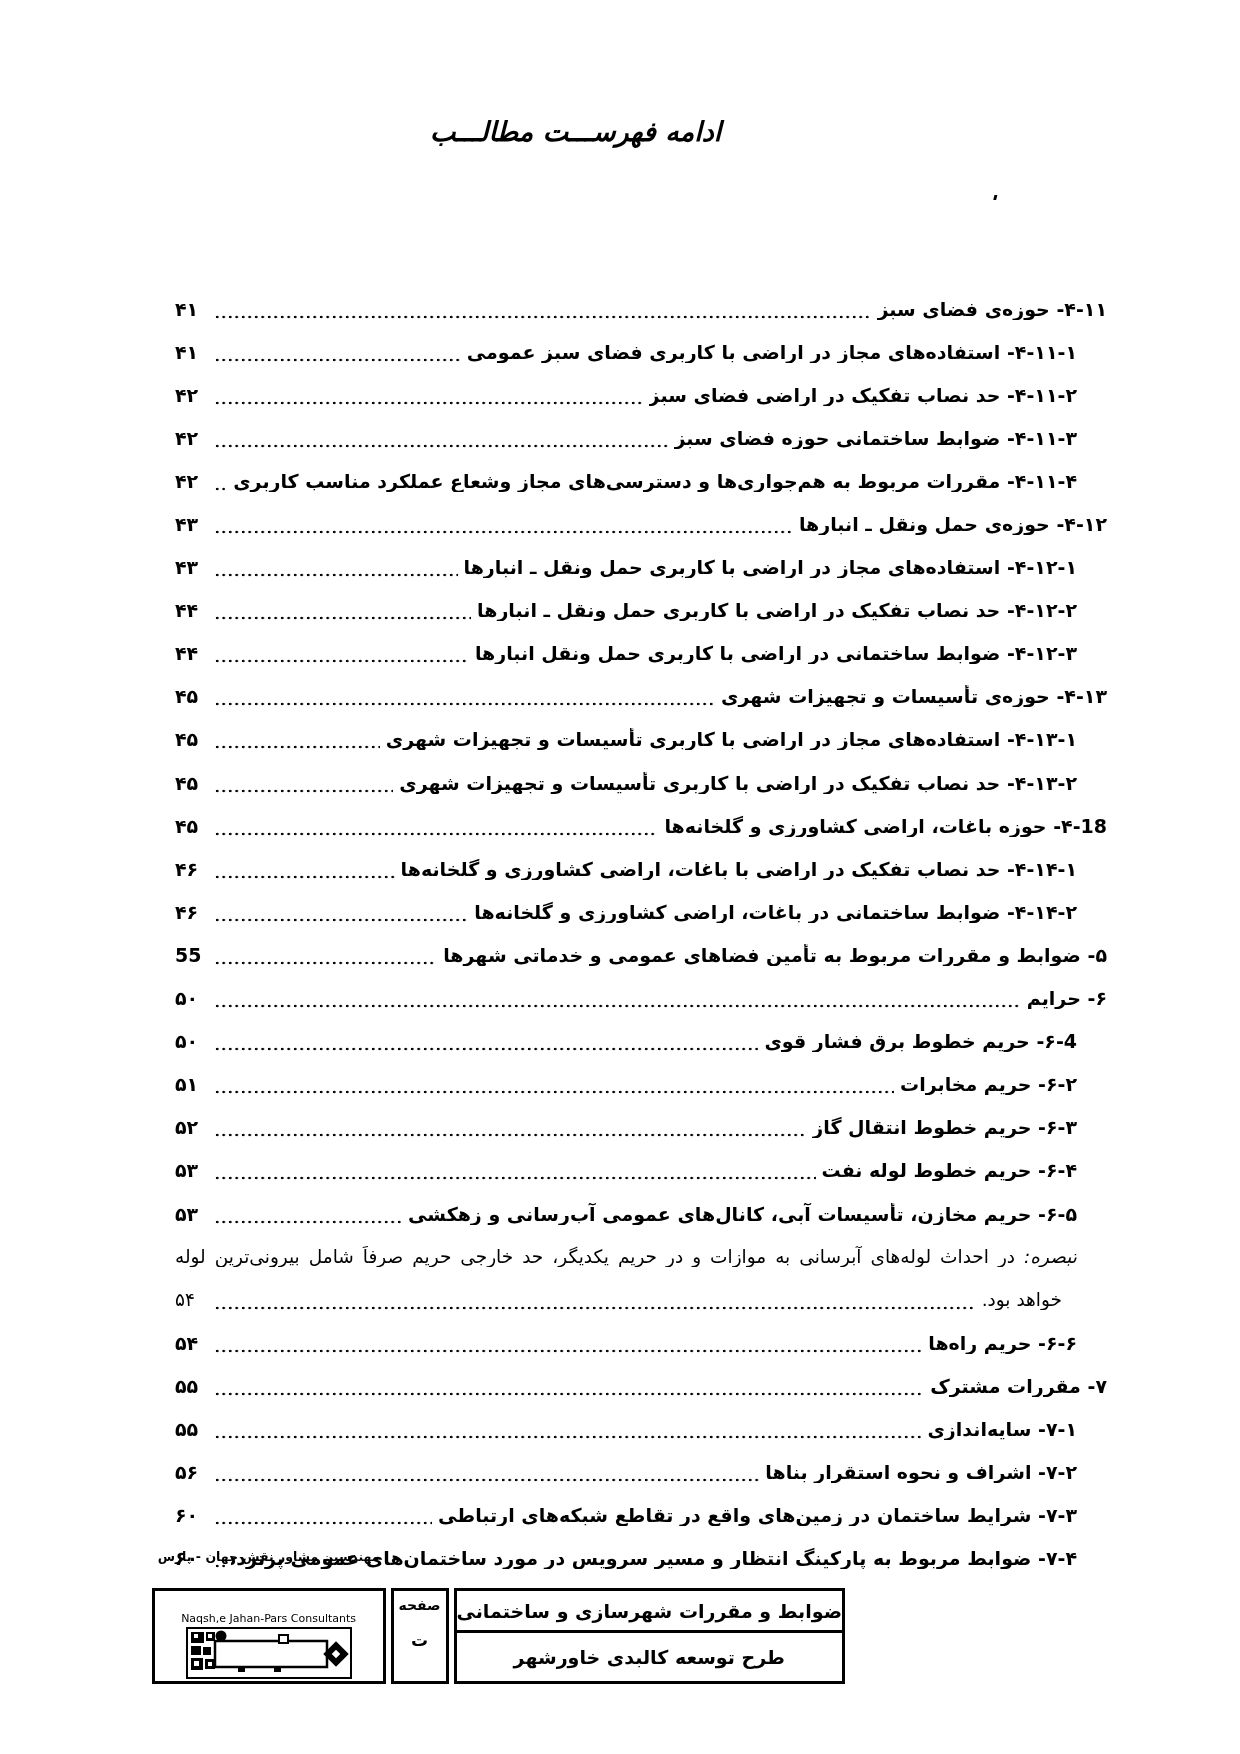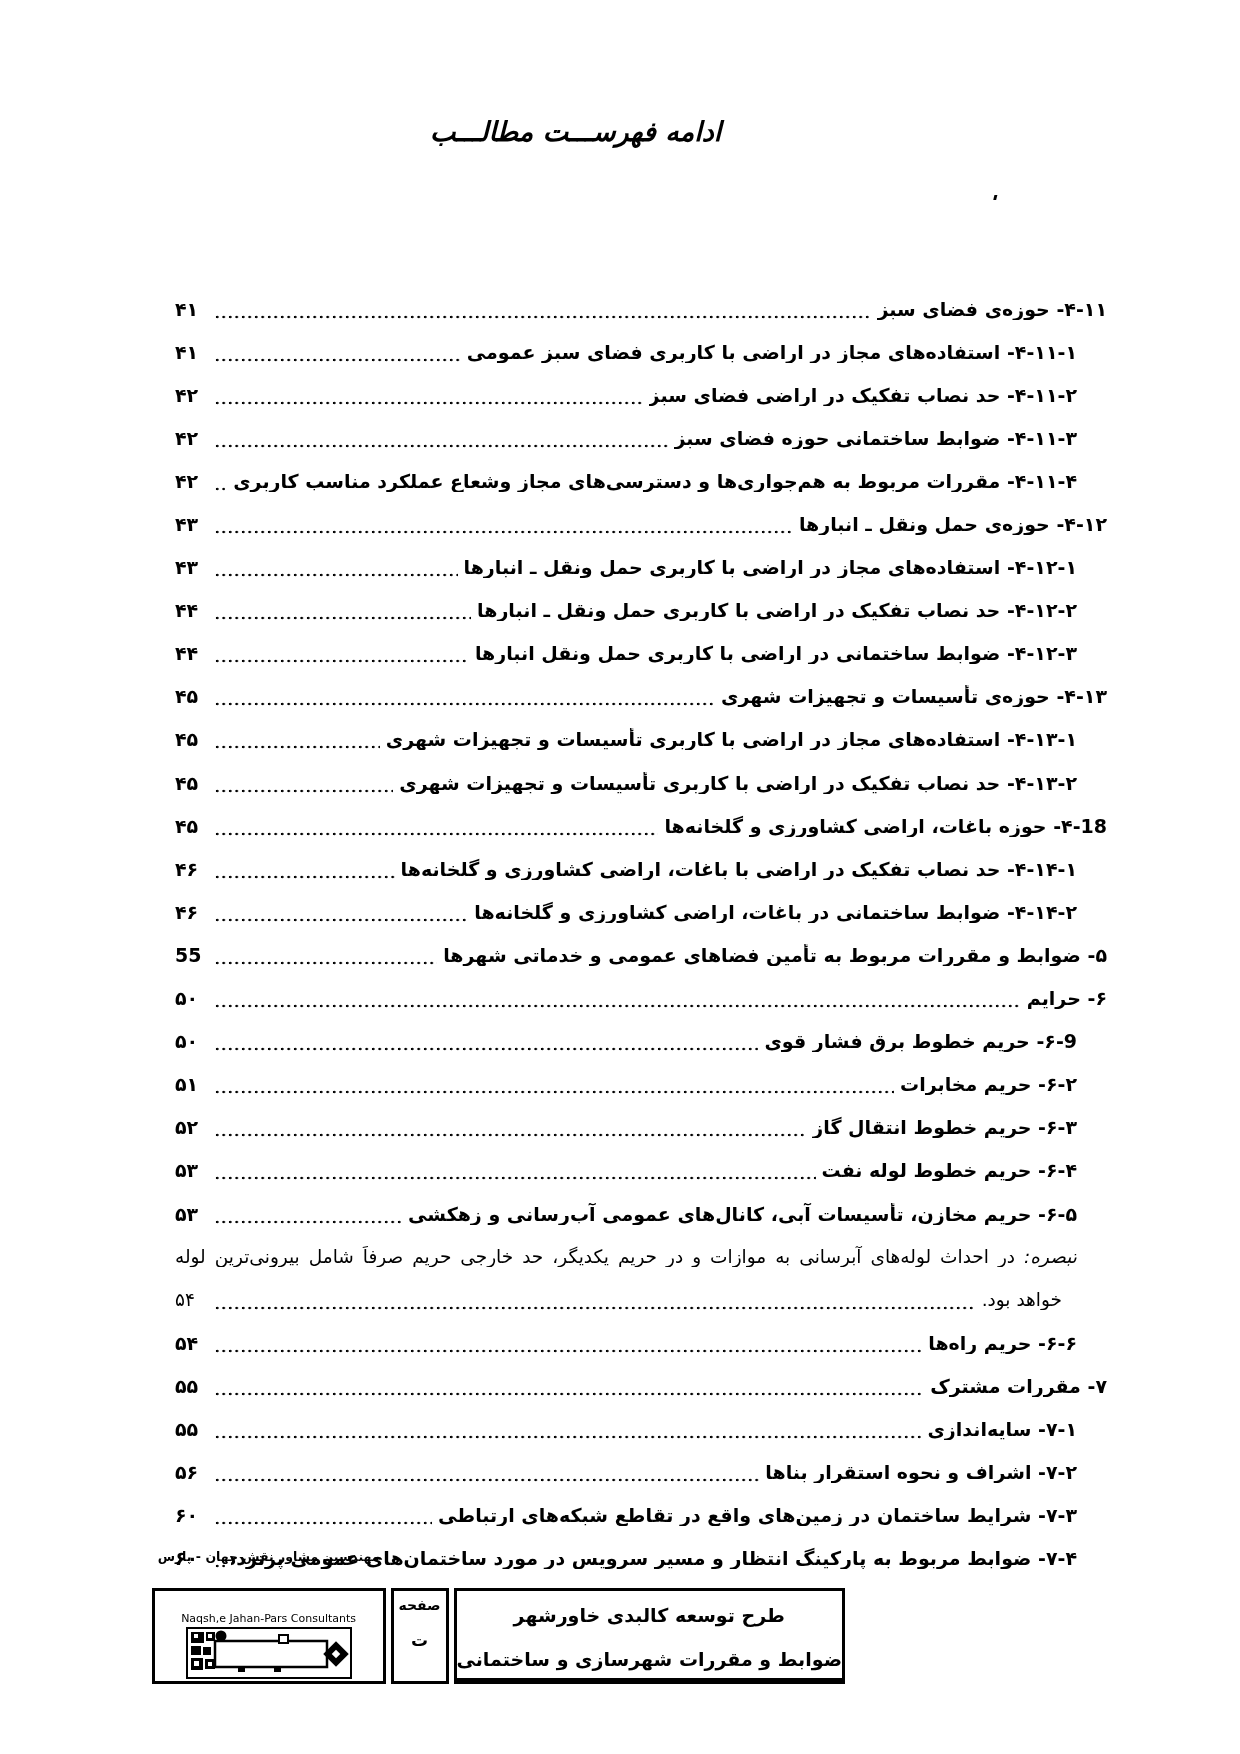--- a/index.html
+++ b/index.html
@@ -147,21 +147,21 @@
         <div class="t">۵- ضوابط و مقررات مربوط به تأمین فضاهای عمومی و خدماتی شهرها</div>
         <div class="leader"></div>
         <div class="pnum">55</div>
       </div>
       <div class="toc-row">
         <div class="t">۶- حرایم</div>
         <div class="leader"></div>
         <div class="pnum">۵۰</div>
       </div>
       <div class="toc-row ind">
-        <div class="t">۶-9- حریم خطوط برق فشار قوی</div>
+        <div class="t">۶-4- حریم خطوط برق فشار قوی</div>
         <div class="leader"></div>
         <div class="pnum">۵۰</div>
       </div>
       <div class="toc-row ind">
         <div class="t">۶-۲- حریم مخابرات</div>
         <div class="leader"></div>
         <div class="pnum">۵۱</div>
       </div>
       <div class="toc-row ind">
         <div class="t">۶-۳- حریم خطوط انتقال گاز</div>
@@ -213,22 +213,22 @@
       </div>
       <div class="toc-row ind">
         <div class="t">۷-۴- ضوابط مربوط به پارکینگ انتظار و مسیر سرویس در مورد ساختمان‌های عمومی پرتردد</div>
         <div class="leader"></div>
         <div class="pnum">۶۰</div>
       </div>
     </div>
 
   <div class="footer">
     <div class="fbox main-box">
+      <div class="main-row r1">ضوابط و مقررات شهرسازی  و ساختمانی</div>
       <div class="main-row r2">طرح توسعه کالبدی خاورشهر</div>
-      <div class="main-row r1">ضوابط و مقررات شهرسازی  و ساختمانی</div>
     </div>
     <div class="fbox page-box">
       <div class="page-label">صفحه</div>
       <div class="page-letter">ت</div>
     </div>
     <div class="fbox logo-box">
       <div class="consult-fa">مهندسین مشاور نقش جهان - پارس</div>
       <div class="consult-en">Naqsh,e Jahan-Pars Consultants</div>
       <div class="logo-wrap">
         <svg width="166" height="52" viewBox="0 0 166 52" xmlns="http://www.w3.org/2000/svg">

